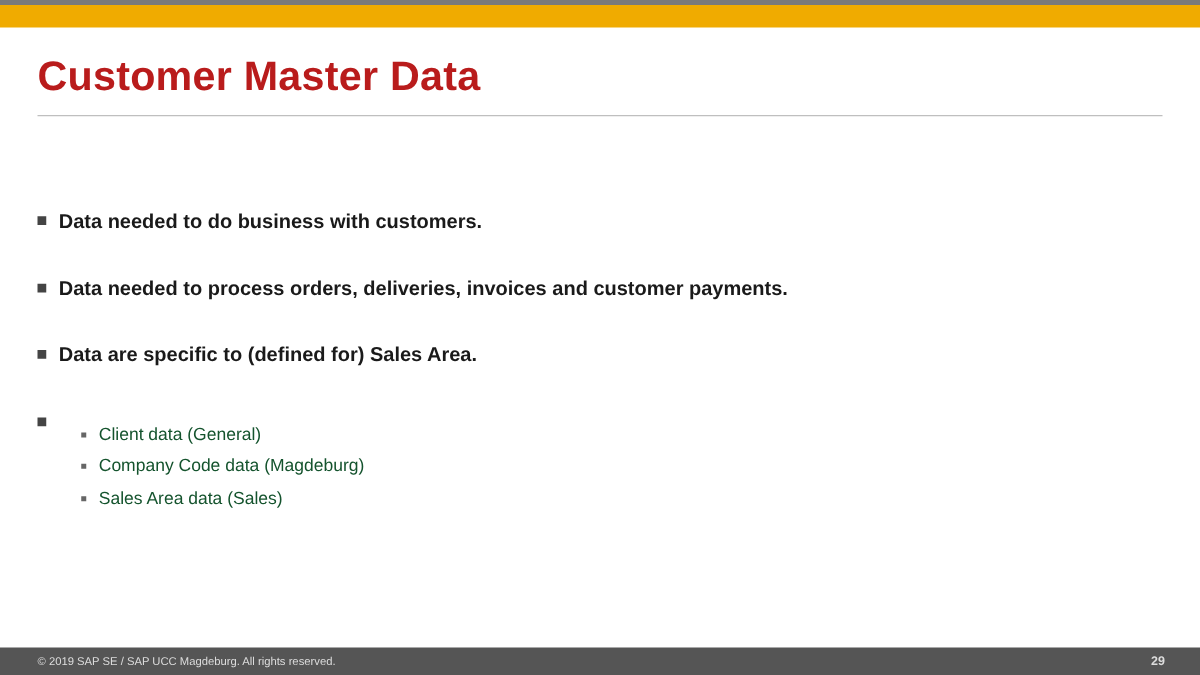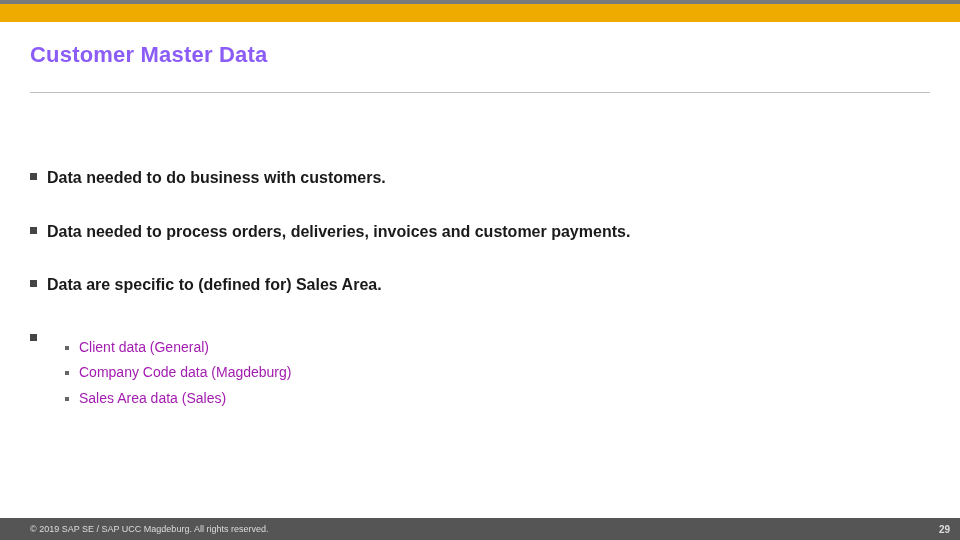--- a/index.html
+++ b/index.html
@@ -1,30 +1,30 @@
 <!DOCTYPE html>
 <html><head>
 <meta charset="utf-8">
 <style>
   * { margin: 0; padding: 0; box-sizing: border-box; }
   html, body { width: 960px; height: 540px; font-family: Arial, Helvetica, sans-serif; background: #fff; overflow: hidden; }
   .slide { position: relative; width: 960px; height: 540px; background: #fff; }
   .top-bar { position: absolute; top: 0; left: 0; width: 100%; height: 22px; background: #f0ab00; }
   .top-thin { position: absolute; top: 0; left: 0; width: 100%; height: 4px; background: #7a7a7a; }
-  .title { position: absolute; top: 42px; left: 30px; font-size: 22px; font-weight: bold; color: #8b5cf6; letter-spacing: 0.2px; }
+  .title { position: absolute; top: 42px; left: 30px; font-size: 33px; font-weight: bold; color: #b91c1c; letter-spacing: 0.2px; }
   .divider { position: absolute; top: 92px; left: 30px; width: 900px; height: 1px; background: #bfbfbf; }
   .content { position: absolute; top: 135px; left: 30px; width: 900px; }
   .bullet-row { display: flex; align-items: flex-start; margin-bottom: 26px; margin-top: 32px; }
   .sq { width: 7px; height: 7px; background: #444; margin-top: 6px; margin-right: 10px; flex: 0 0 auto; }
   .btxt { font-size: 16px; color: #1a1a1a; font-weight: bold; line-height: 1.35; }
   .sublist { margin-top: 10px; margin-left: 18px; }
   .sub-row { display: flex; align-items: flex-start; margin-bottom: 6px; }
   .dot { width: 4px; height: 4px; background: #666; margin-top: 8px; margin-right: 10px; flex: 0 0 auto; }
-  .stxt { font-size: 14px; color: #a21caf; font-weight: normal; line-height: 1.4; }
-  .footer { position: absolute; bottom: 0; left: 0; width: 100%; height: 22px; background: #555; display: flex; align-items: center; justify-content: space-between; padding: 0 10px 0 30px; }
+  .stxt { font-size: 14px; color: #14532d; font-weight: normal; line-height: 1.4; }
+  .footer { position: absolute; bottom: 0; left: 0; width: 100%; height: 22px; background: #555; display: flex; align-items: center; justify-content: space-between; padding: 0 28px 0 30px; }
   .copy { font-size: 9px; color: #ddd; }
   .pagenum { font-size: 10px; color: #ddd; font-weight: bold; }
 </style>
 </head>
 <body>
 
 <div class="slide">
   <div class="top-bar"></div>
   <div class="top-thin"></div>
 

